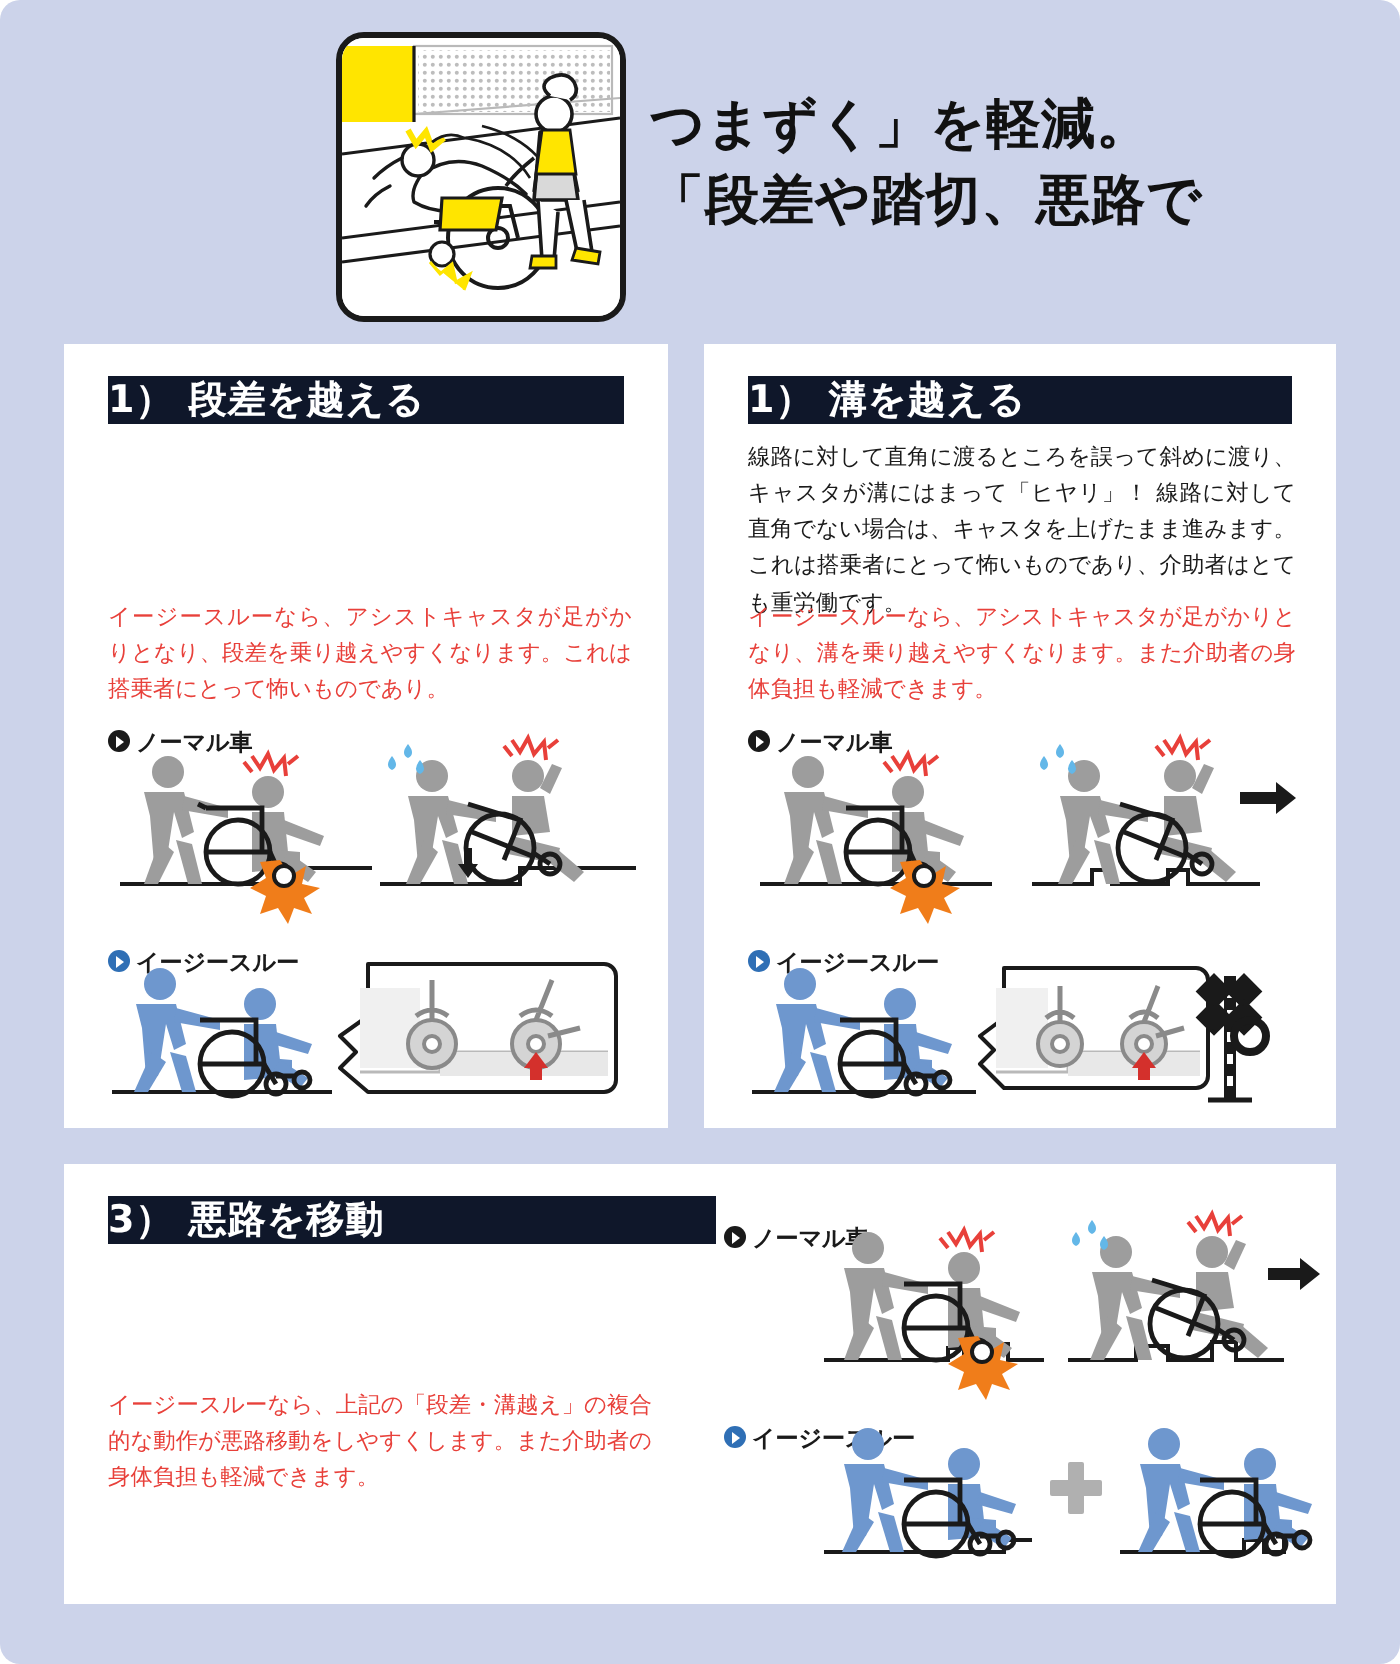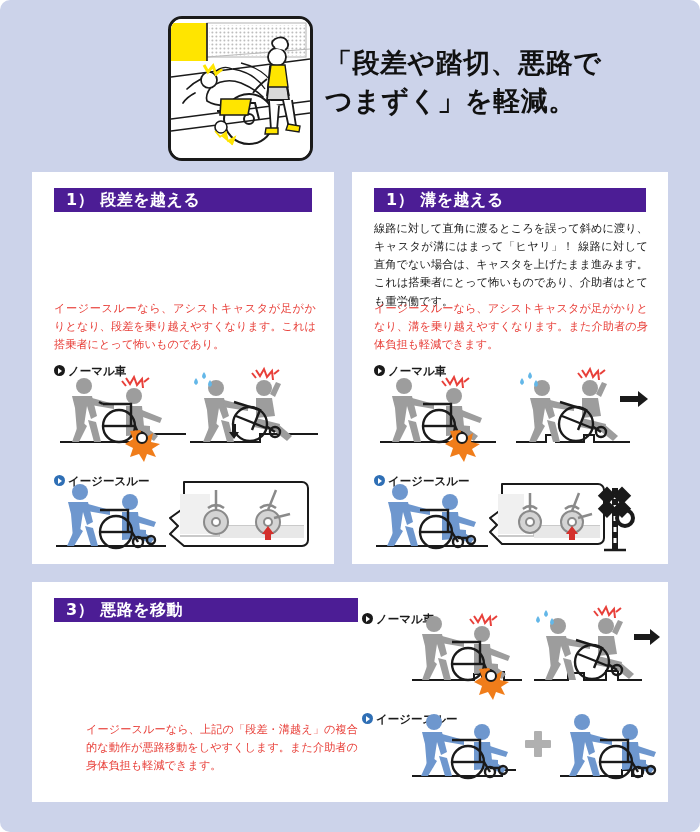--- a/index.html
+++ b/index.html
@@ -43,26 +43,25 @@
     position:absolute;
     background:#ffffff;
   }
   #card1{left:32px;top:172px;width:302px;height:392px;}
   #card2{left:352px;top:172px;width:316px;height:392px;}
   #card3{left:32px;top:582px;width:636px;height:220px;}
 
   .cardhead{
     position:absolute;
     height:24px;
-    background:#4c1d95;
+    background:#0f172a;
     color:#ffffff;
-    font-size:16px;
+    font-size:19px;
     font-weight:bold;
     line-height:24px;
-    padding-left:12px;
     box-sizing:border-box;
     letter-spacing:.5px;
   }
   #card1 .cardhead{left:22px;top:16px;width:258px;}
   #card2 .cardhead{left:22px;top:16px;width:272px;}
   #card3 .cardhead{left:22px;top:16px;width:304px;}
 
   .body-text{
     position:absolute;
     font-size:11.2px;
@@ -75,21 +74,21 @@
     font-size:11.2px;
     line-height:1.62;
     color:#e8403a;
     text-align:justify;
   }
   #card1 .body-text{left:22px;top:48px;width:262px;}
   #card1 .red-text{left:22px;top:128px;width:262px;}
   #card2 .body-text{left:22px;top:48px;width:274px;}
   #card2 .red-text{left:22px;top:128px;width:274px;}
   #card3 .body-text{left:22px;top:48px;width:272px;}
-  #card3 .red-text{left:22px;top:139px;width:272px;margin-left:32px;}
+  #card3 .red-text{left:22px;top:112px;width:272px;}
 
   
   .sublabel{
     position:absolute;
     font-size:11.5px;
     font-weight:bold;
     color:#1a1a1a;
     white-space:nowrap;
     margin-top:12px;
   }
@@ -185,22 +184,22 @@
           <path d="M112 81 l6 28 l7 -2 l-4 -26"></path>
         </g>
         <path d="M100 46 h14 l3 22 h-20 z" fill="#ffe500" stroke="#1a1a1a" stroke-width="1.4"></path>
         <path d="M95 109 l12 0 l0 6 l-13 0 z" fill="#ffe500" stroke="#1a1a1a" stroke-width="1.4"></path>
         <path d="M117 105 l12 2 l-1 6 l-13 -2 z" fill="#ffe500" stroke="#1a1a1a" stroke-width="1.4"></path>
         <path d="M96 60 q-10 8 -14 14" fill="none" stroke="#1a1a1a" stroke-width="1.8"></path>
       </svg>
     </div>
 
     <div class="headline">
+      <div>つまずく」を軽減。</div>
       <div>「段差や踏切、悪路で</div>
-      <div>つまずく」を軽減。</div>
     </div>
   </div>
 
   <div class="card" id="card1">
     <div class="cardhead">1） 段差を越える</div>
     <div class="red-text">イージースルーなら、アシストキャスタが足がかりとなり、段差を乗り越えやすくなります。これは搭乗者にとって怖いものであり。</div>
 
     <div class="sublabel" style="left:22px;top:180px;">
       <span class="bullet"></span><span>ノーマル車</span>
     </div>

